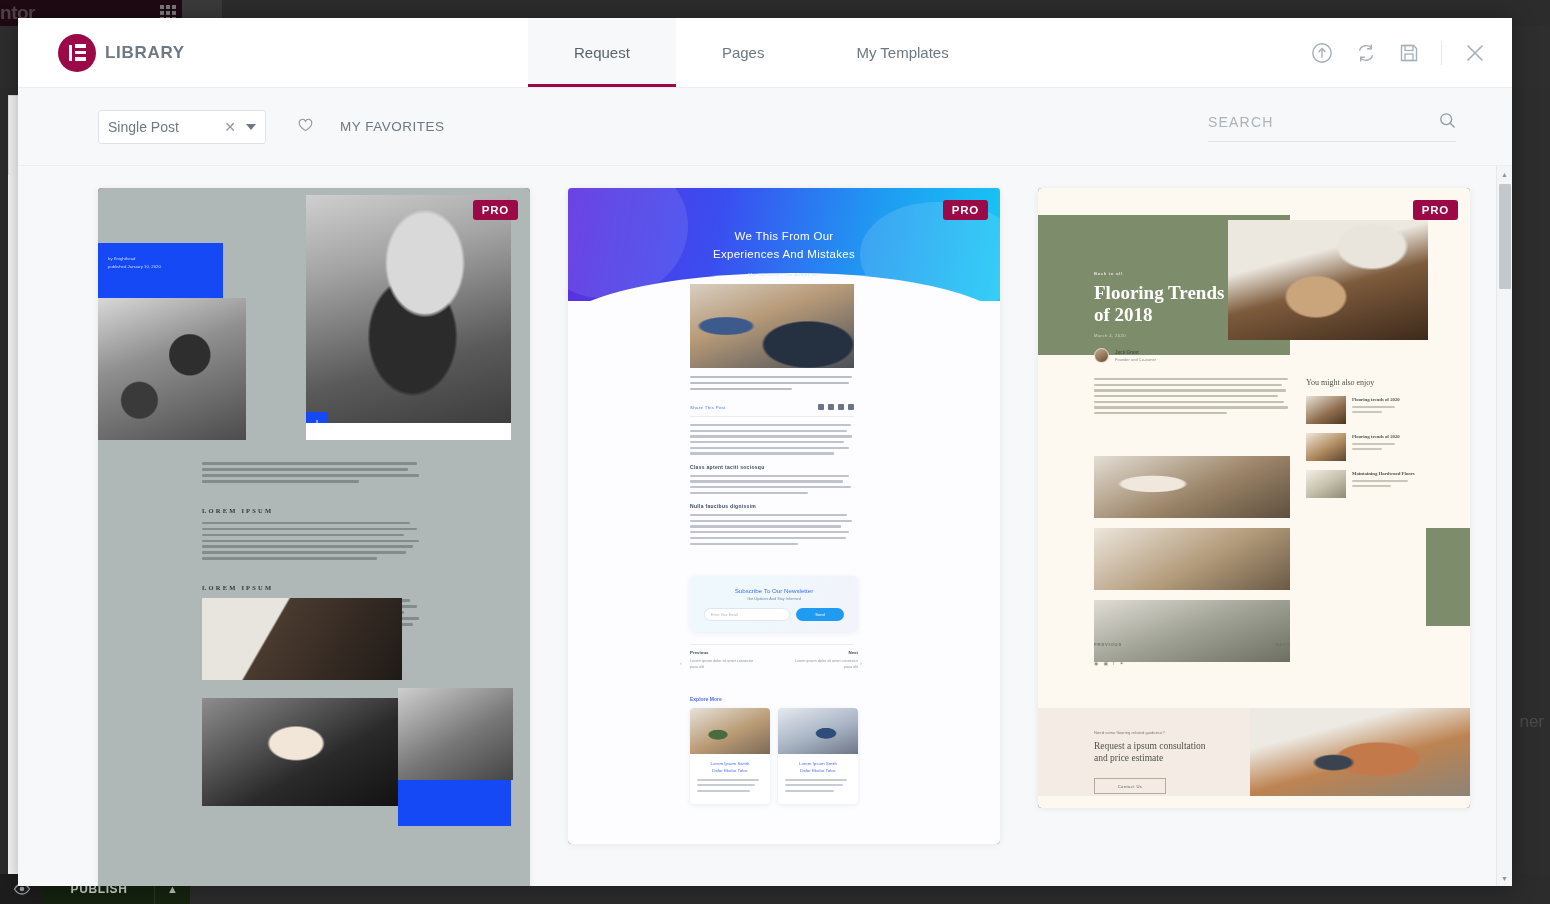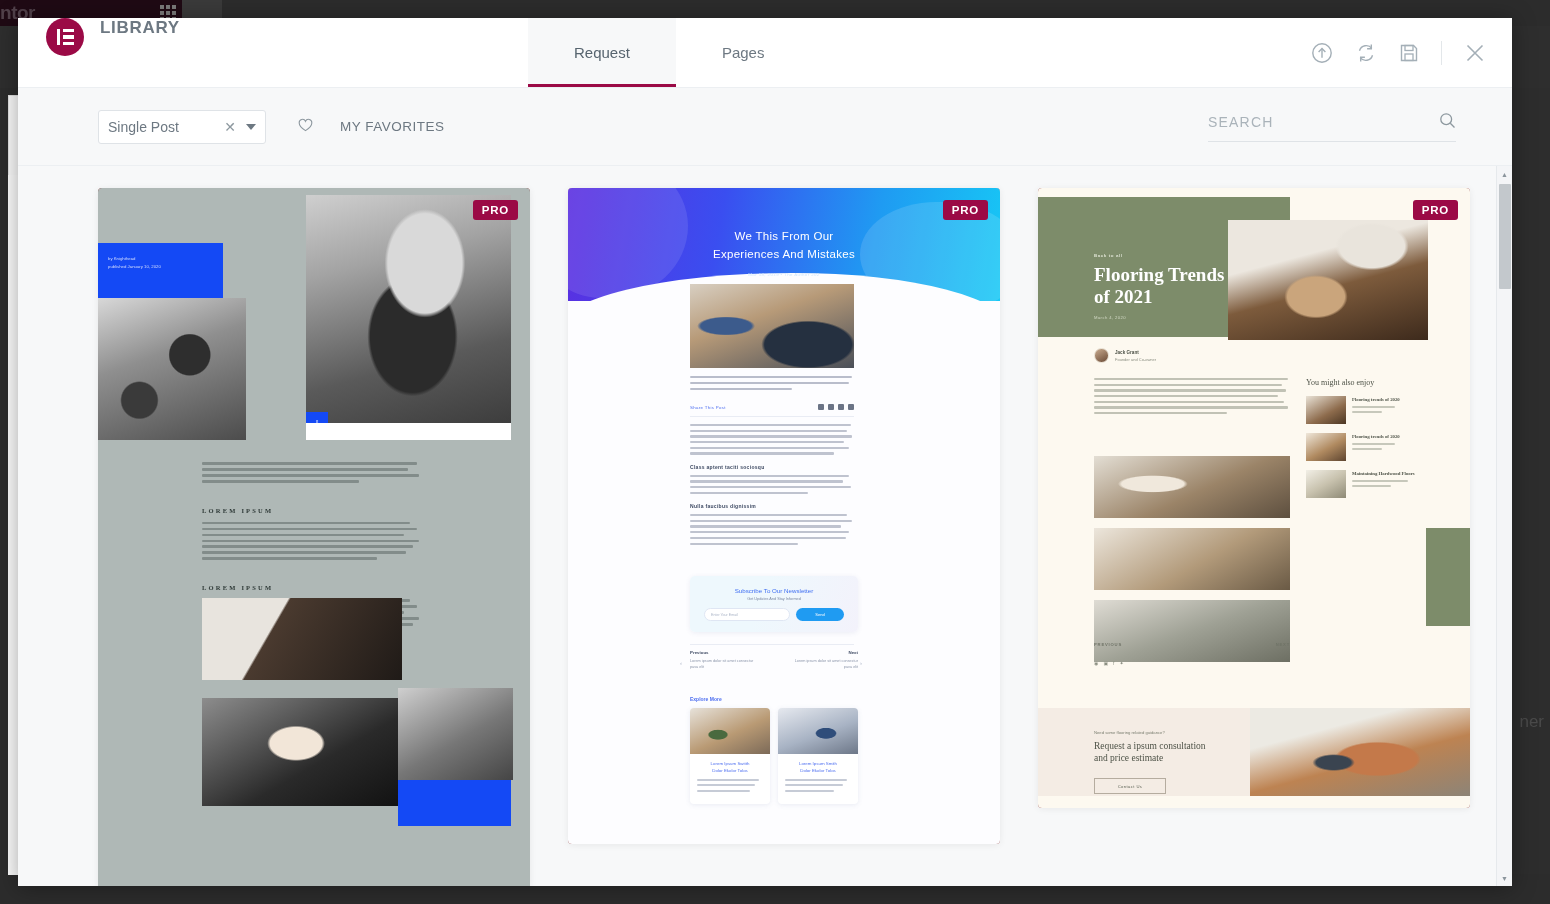--- a/index.html
+++ b/index.html
@@ -74,21 +74,21 @@
     position: absolute; left: 18px; top: 18px; width: 1494px; height: 868px;
     background: #ffffff; box-shadow: 0 2px 22px rgba(0,0,0,0.35);
     display: flex; flex-direction: column; overflow: hidden;
   }
 
   .modal-header {
     height: 70px; background: #ffffff; display: flex; align-items: stretch;
     border-bottom: 1px solid #eceff2; flex: 0 0 70px; position: relative;
   }
   .header-brand {
-    width: 510px; display: flex; align-items: flex-start; padding-left: 28px; gap: 16px;
+    width: 510px; display: flex; align-items: center; padding-left: 40px; gap: 9px;
   }
   .e-logo {
     width: 38px; height: 38px; border-radius: 50%; background: #9B0A46;
     display: flex; align-items: center; justify-content: center; gap: 2.5px;
   }
   .e-logo .bar-v { width: 3.5px; height: 16px; background: #fff; }
   .e-logo .bars-h { display: flex; flex-direction: column; gap: 3px; }
   .e-logo .bars-h i { width: 11px; height: 3.5px; background: #fff; display: block; }
   .library-title {
     font-size: 17px; font-weight: bold; color: #6d7882; letter-spacing: 0.7px;
@@ -331,21 +331,21 @@
   .c2-rel-title {
     font-size: 4.4px; color: #4d6ef0; text-align: center; line-height: 1.7;
     margin-bottom: 4px;
   }
   .c2-rel-body .fakeline { background: #97a0b4; opacity: 0.55; height: 2px; }
 
   
   .c3 { height: 620px; }
   .c3-inner { position: relative; height: 100%; background: #fdf9f0; overflow: hidden; }
   .c3-green {
-    position: absolute; left: 0; top: 9px; width: 252px; height: 140px;
+    position: absolute; left: 0; top: 27px; width: 252px; height: 140px;
     background: #7d8c6a; padding: 56px 0 0 56px;
   }
   .c3-kicker { font-size: 4.4px; color: #dfe4d4; letter-spacing: 0.6px; font-weight: bold; }
   .c3-title {
     font-family: "Liberation Serif", serif; font-weight: bold;
     font-size: 19px; line-height: 1.14; color: #ffffff; margin-top: 6px;
   }
   .c3-date { font-size: 4.2px; color: #d3dac6; margin-top: 8px; letter-spacing: 0.4px; }
   .c3-photo {
     position: absolute; left: 190px; top: 32px; width: 200px; height: 120px;
@@ -460,20 +460,30 @@
         <i></i>
         <i></i>
     </span>
   </div>
   <div class="bg-panel-header-right"></div>
   <div class="bg-canvas-top"></div>
   <div class="bg-white-block"></div>
   <div class="bg-white-block2"></div>
   <div class="bg-right-strip"></div>
   <div class="bg-right-text">ner</div>
+  <div class="bg-footer">
+    <div class="bg-footer-eye">
+      <svg width="18" height="12" viewBox="0 0 18 12" fill="none">
+        <path d="M9 1C4.5 1 1.5 6 1.5 6s3 5 7.5 5 7.5-5 7.5-5-3-5-7.5-5z" stroke="currentColor" stroke-width="1.3"></path>
+        <circle cx="9" cy="6" r="2.3" fill="currentColor"></circle>
+      </svg>
+    </div>
+    <div class="bg-publish">PUBLISH</div>
+    <div class="bg-publish-arrow">▲</div>
+  </div>
 </div>
 
 <div id="library-modal">
 
   <div class="modal-header">
     <div class="header-brand">
       <span class="e-logo">
         <span class="bar-v"></span>
         <span class="bars-h">
             <i></i>
@@ -483,20 +493,23 @@
       </span>
       <span class="library-title">LIBRARY</span>
     </div>
 
     <div class="header-tabs">
       <div class="tab active">
         <span>Request</span>
       </div>
       <div class="tab">
         <span>Pages</span>
+      </div>
+      <div class="tab">
+        <span>My Templates</span>
       </div>
     </div>
 
     <div class="header-actions">
       <span class="hicon">
         <svg width="22" height="22" viewBox="0 0 22 22" fill="none">
           <circle cx="11" cy="11" r="9.2" stroke="currentColor" stroke-width="1.4"></circle>
           <path d="M11 15.8V6.6" stroke="currentColor" stroke-width="1.4"></path>
           <path d="M7.6 10L11 6.5 14.4 10" stroke="currentColor" stroke-width="1.4" fill="none"></path>
         </svg>
@@ -700,21 +713,21 @@
         </div>
       </div>
 
       <div class="tpl-card c3">
         <span class="pro-badge">PRO</span>
         <div class="c3-inner">
           <div class="c3-green">
             <div class="c3-kicker">Back to all</div>
             <div class="c3-title">
               <div>Flooring Trends</div>
-              <div>of 2021</div>
+              <div>of 2018</div>
             </div>
             <div class="c3-date">March 4, 2020</div>
           </div>
           <div class="c3-photo"></div>
 
           <div class="c3-author">
             <span class="c3-avatar"></span>
             <span>
               <div class="c3-author-name">Jack Grant</div>
               <div class="c3-author-role">Founder and Co-owner</div>

